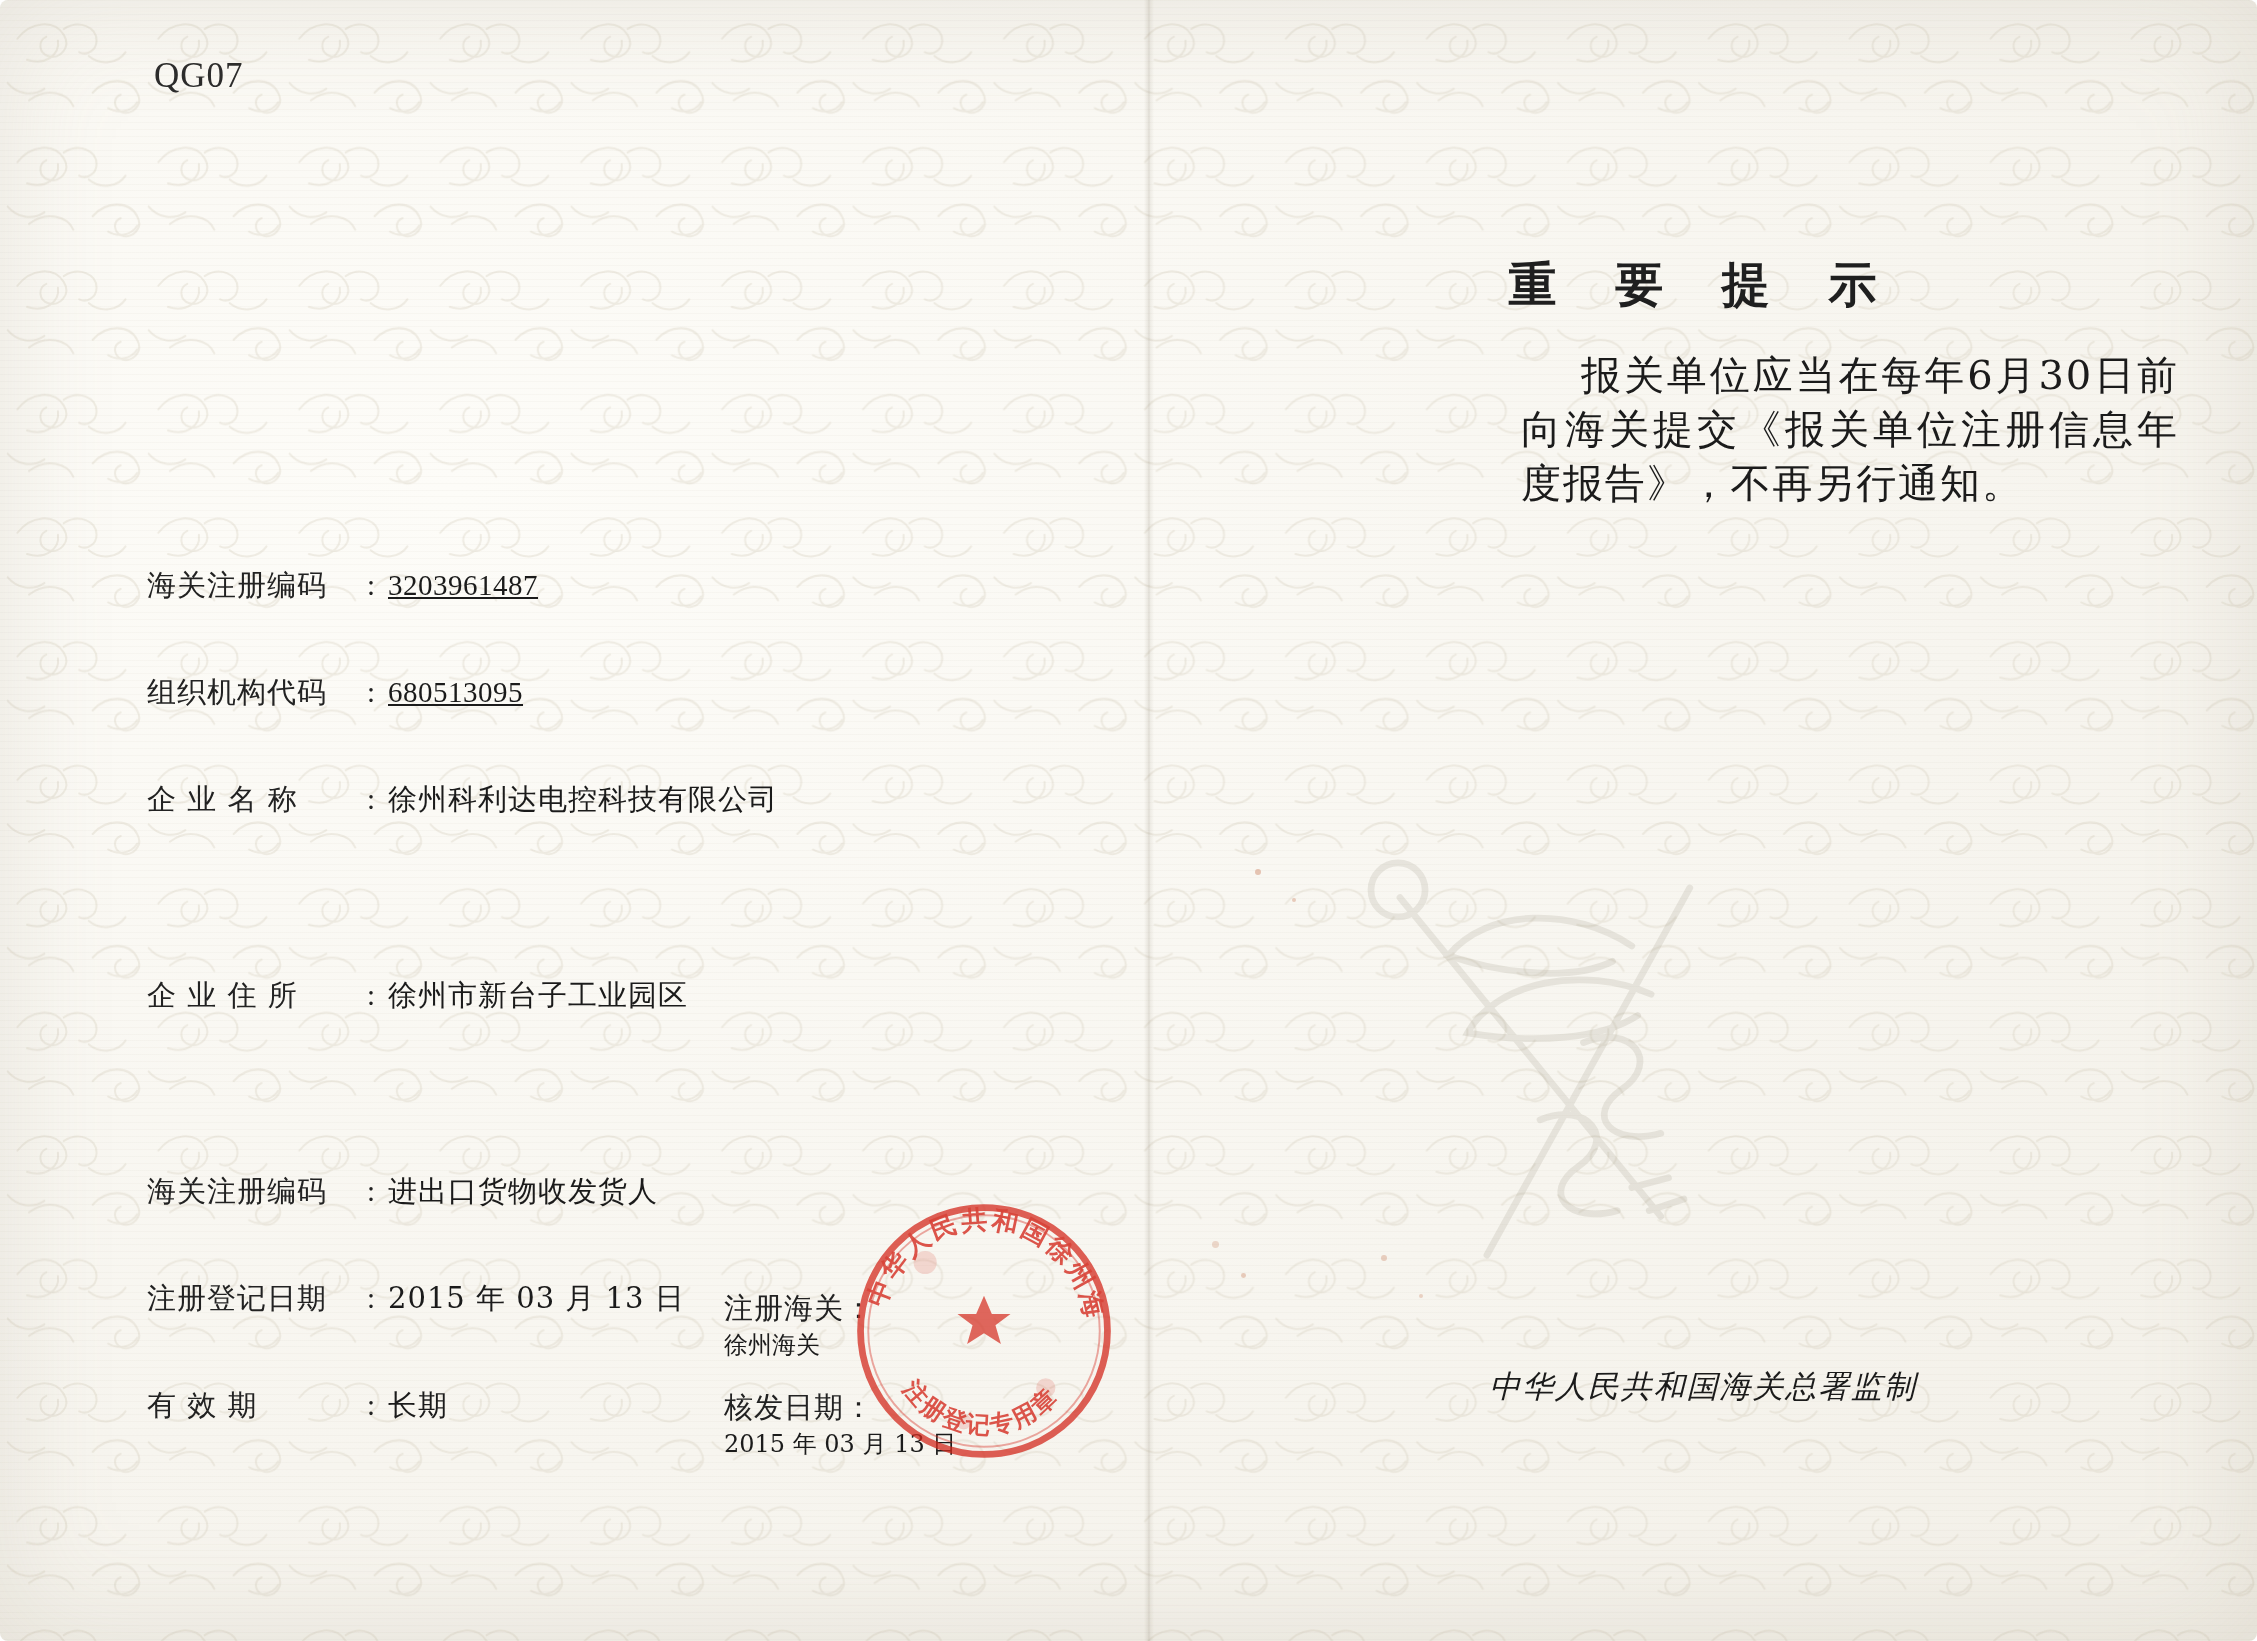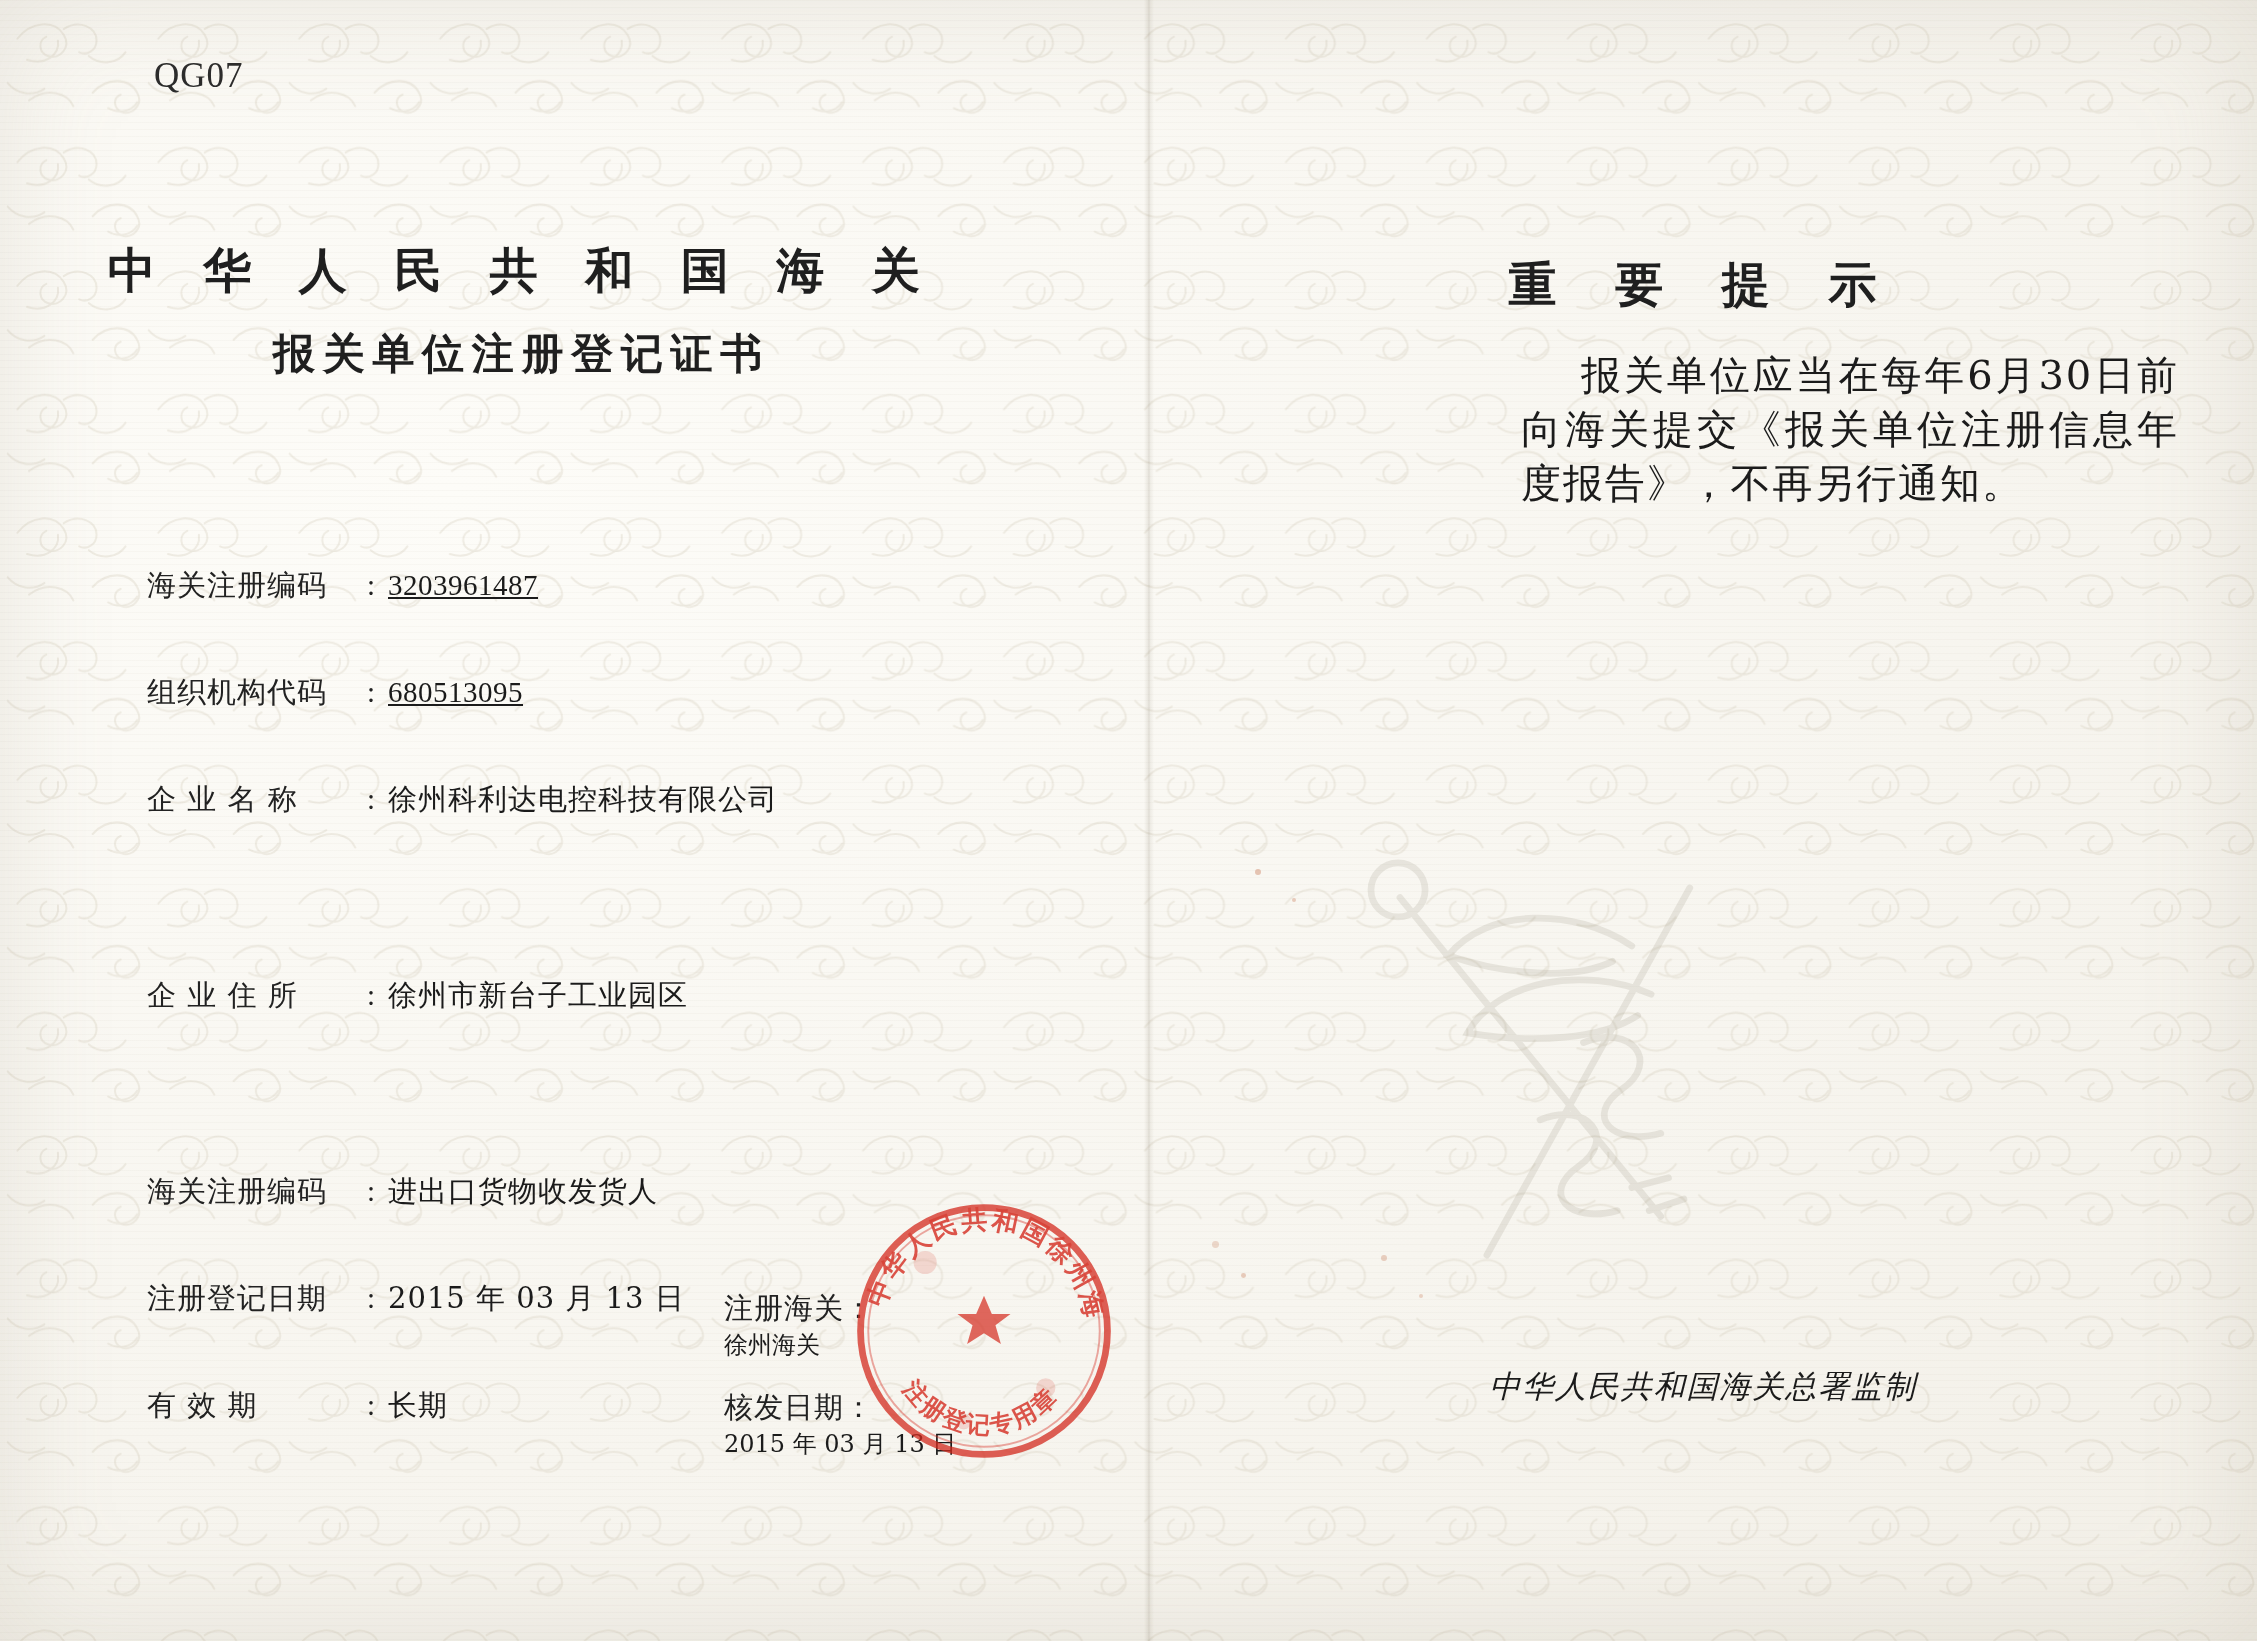--- a/index.html
+++ b/index.html
@@ -11,20 +11,21 @@
     font-family: "Liberation Serif", serif;
   }
   .page {
     position: relative;
     width: 2257px;
     height: 1641px;
     background:
       radial-gradient(ellipse at 20% 30%, #fdfcf8 0%, #f7f5ef 60%, #f2efe7 100%),
       #f6f4ee;
     overflow: hidden;
+    border-radius: 8px;
   }
   
   .paper-texture {
     position: absolute;
     inset: 0;
     background-image: repeating-linear-gradient(
         to bottom,
         rgba(170,160,140,0.055) 0px,
         rgba(170,160,140,0.055) 1px,
         rgba(255,255,255,0) 1px,
@@ -270,24 +271,20 @@
   <div class="speck" style="left:1292px;top:898px;width:3.9px;height:3.9px;opacity:.3"></div>
   <div class="speck" style="left:1241px;top:1273px;width:4.8px;height:4.8px;opacity:.3"></div>
   <div class="speck" style="left:1381px;top:1255px;width:5.8px;height:5.8px;opacity:.28"></div>
   <div class="speck" style="left:1419px;top:1294px;width:3.9px;height:3.9px;opacity:.25"></div>
   <div class="speck" style="left:1212px;top:1241px;width:6.8px;height:6.8px;opacity:.22"></div>
 
   <div class="code-label">QG07</div>
 
   <div class="left-panel">
 
-    <div class="title-block">
-      <div class="title-line-1">中 华 人 民 共 和 国 海 关</div>
-      <div class="title-line-2">报关单位注册登记证书</div>
-    </div>
 
     <div class="fields">
 
       <div class="field-row">
         <div class="field-label">海关注册编码</div>
         <div class="field-colon">:</div>
         <div class="field-value num">3203961487</div>
       </div>
       <div class="gap-s"></div>
 

